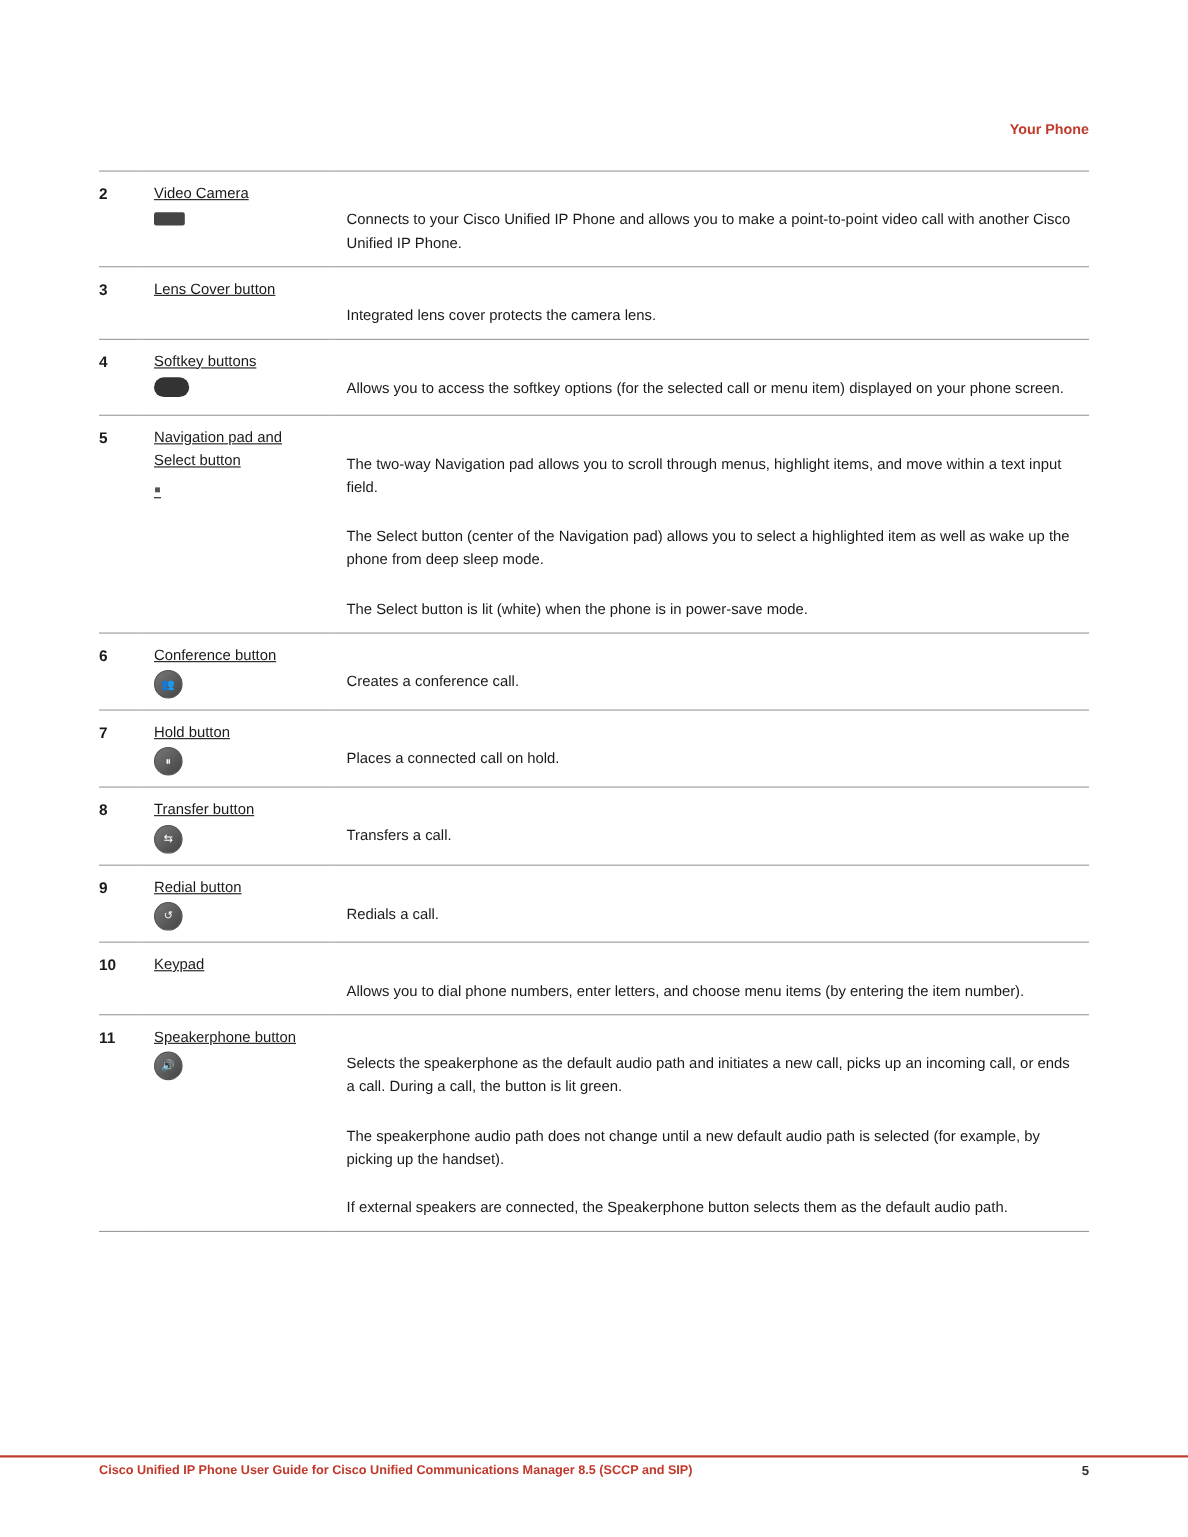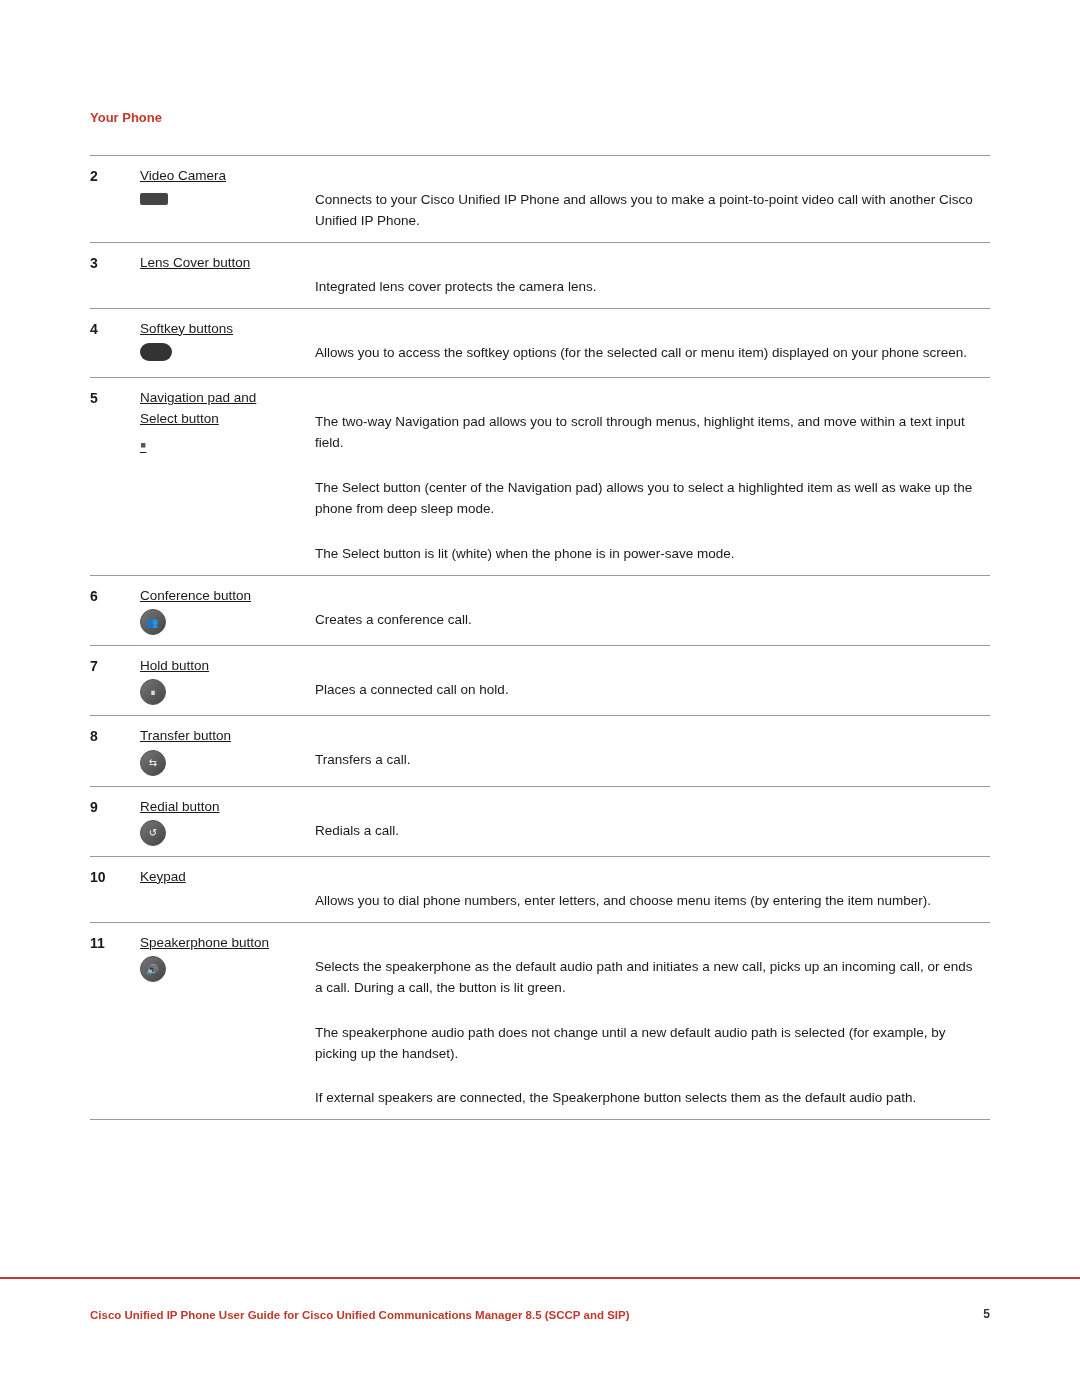--- a/index.html
+++ b/index.html
@@ -15,21 +15,21 @@
 
     .page-container {
       width: 1080px;
       min-height: 1397px;
       background: #fff;
       padding: 0;
       position: relative;
     }
 
     .header-section {
-      text-align: left;
+      text-align: right;
       padding: 110px 90px 20px 90px;
     }
 
     .header-title {
       color: #c0392b;
       font-size: 13px;
       font-weight: bold;
     }
 
     .main-content {
@@ -108,25 +108,25 @@
 
     .desc-para:last-child {
       margin-bottom: 0;
     }
 
     .footer-section {
       position: absolute;
       bottom: 48px;
       left: 0;
       right: 0;
-      padding: 28px 90px;
+      padding: 5px 90px;
       border-top: 2px solid #c0392b;
       display: flex;
       justify-content: space-between;
-      align-items: flex-end;
+      align-items: center;
     }
 
     .footer-left {
       font-size: 11.5px;
       color: #c0392b;
       font-weight: bold;
     }
 
     .footer-right {
       font-size: 12px;

